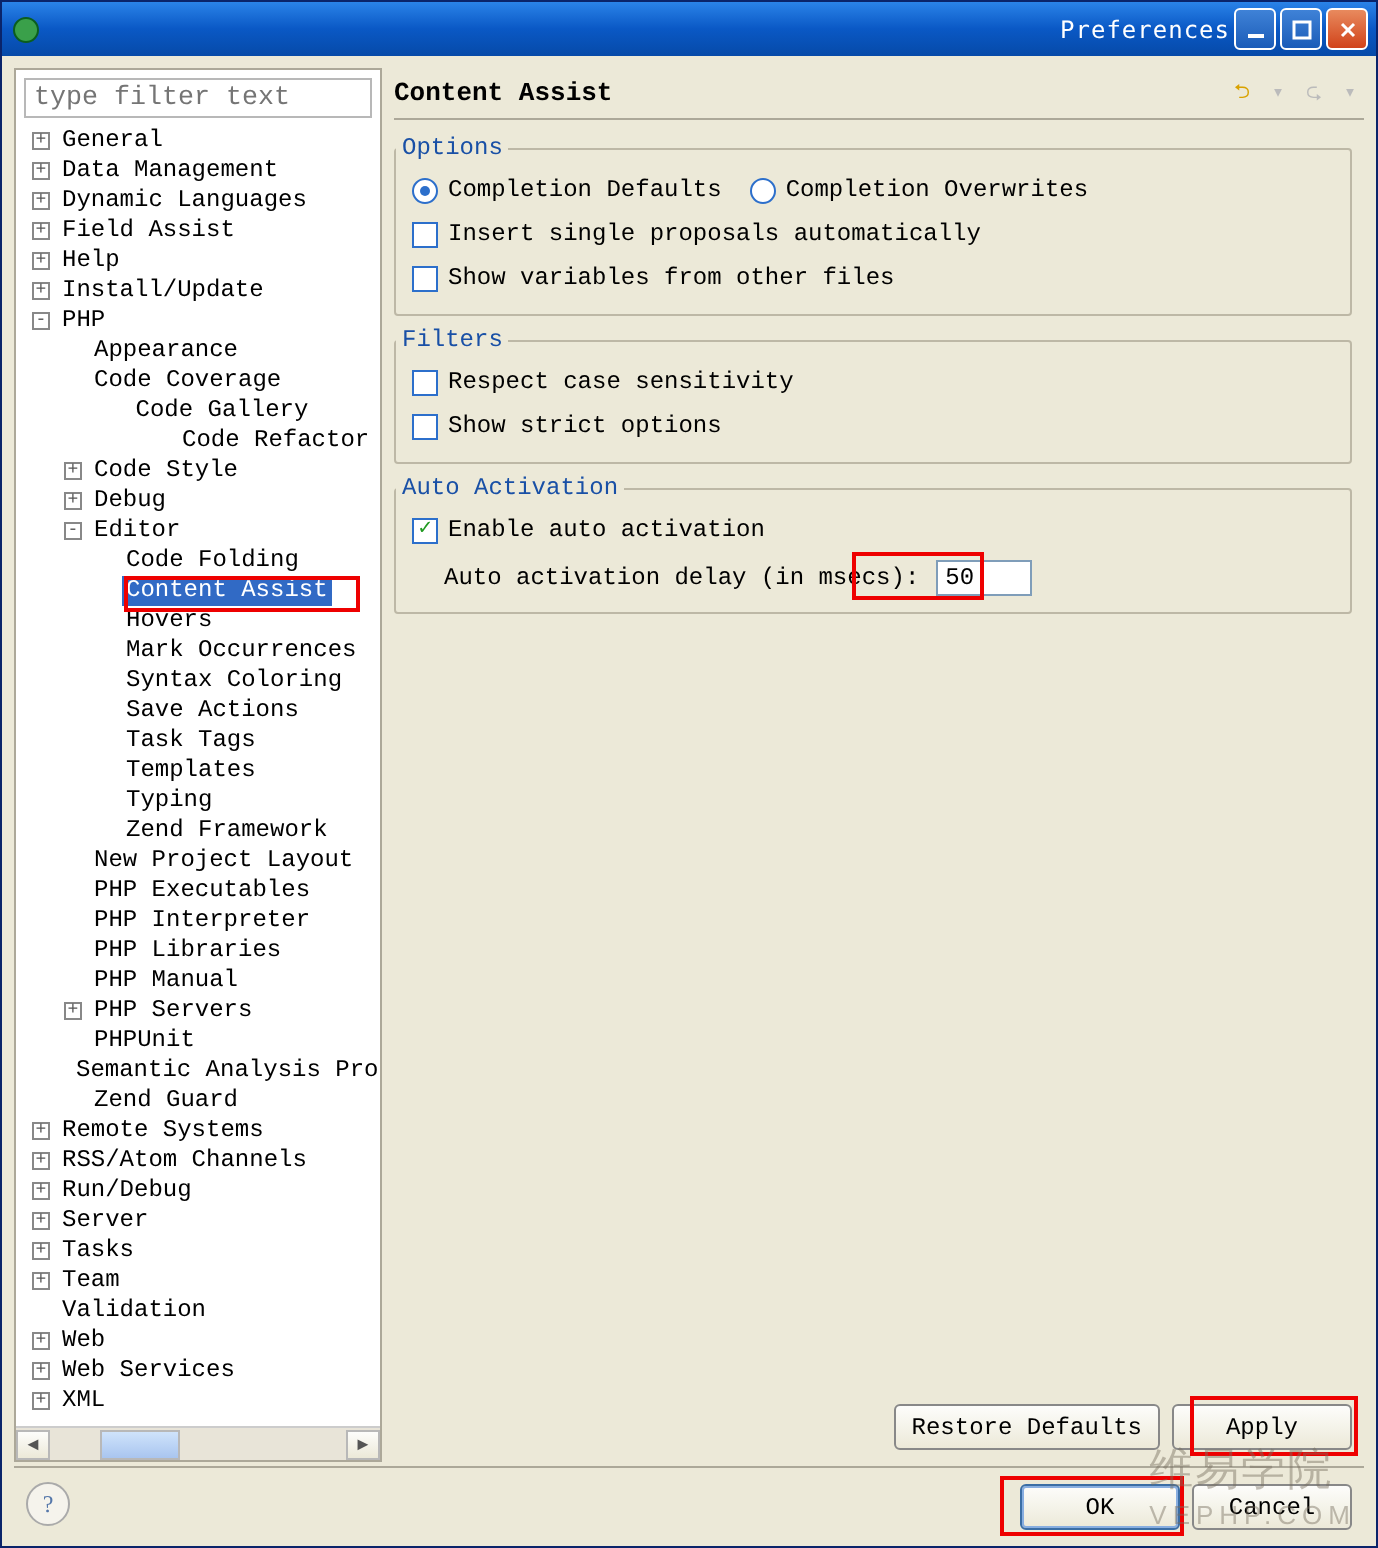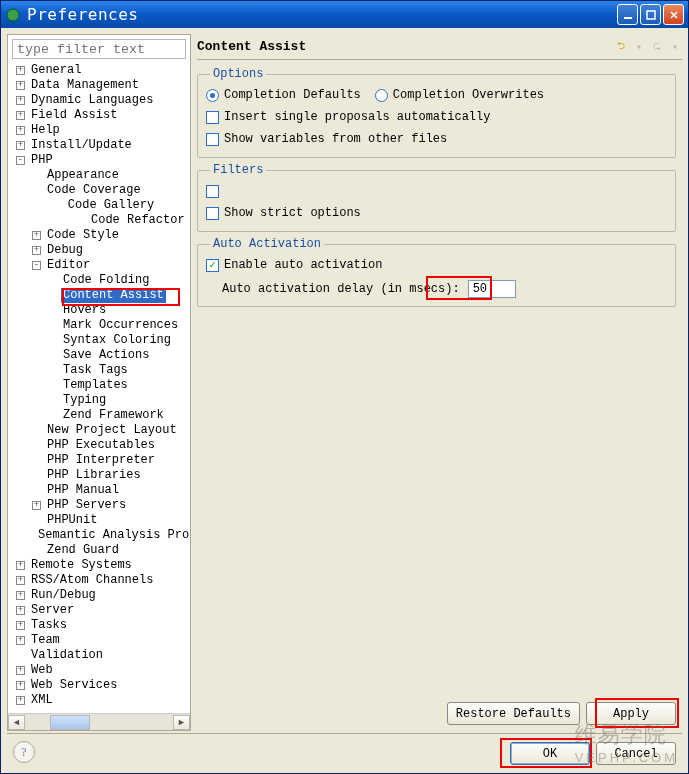--- a/index.html
+++ b/index.html
@@ -22,21 +22,22 @@
   }
   
   .titlebar {
     height: 27px;
     background: linear-gradient(to bottom, #2a83e8 0%, #0a58c5 50%, #064aa8 100%);
     color: #fff;
     display: flex;
     align-items: center;
     padding: 12px 4px;
     font-family: "SimSun", monospace;
-    font-size: 16px;
+    font-size: 12px;
+    text-align: right;
   }
   .titlebar-icon {
     width: 16px; height: 16px;
     margin-right: 6px;
     display: inline-flex; align-items:center; justify-content:center;
   }
   .titlebar-title { flex: 1; letter-spacing: 0.5px;}
   .win-btn {
     width: 21px; height: 21px;
     margin-left: 2px;
@@ -161,21 +162,21 @@
   
   .groupbox {
     border:1px solid #bdb8a6;
     border-radius:2px;
     padding: 8px 8px 6px 8px;
     margin: 0 6px 12px 0;
     position:relative;
   }
   .groupbox > .legend {
     position:absolute;
-    top:-8px; left:12px;
+    top:-8px; left:0;
     background:#ece9d8;
     color:#1950a6;
     padding:0 3px;
     font-size:12px;
   }
   .opt-row { display:flex; align-items:center; height:20px; margin:2px 0; }
   .radio {
     width:13px;height:13px;border:1px solid #2c6fcb;border-radius:50%;
     margin-right:5px;display:inline-flex;align-items:center;justify-content:center;
     background:#fff;
@@ -493,20 +494,21 @@
           <div class="opt-row">
             <span class="checkbox"></span>
             <span>Show variables from other files</span>
           </div>
         </div>
 
         <div class="groupbox">
           <div class="legend">Filters</div>
           <div class="opt-row">
             <span class="checkbox"></span>
+            <span>Respect case sensitivity</span>
           </div>
           <div class="opt-row">
             <span class="checkbox"></span>
             <span>Show strict options</span>
           </div>
         </div>
 
         <div class="groupbox" style="position:relative">
           <div class="legend">Auto Activation</div>
           <div class="opt-row">

